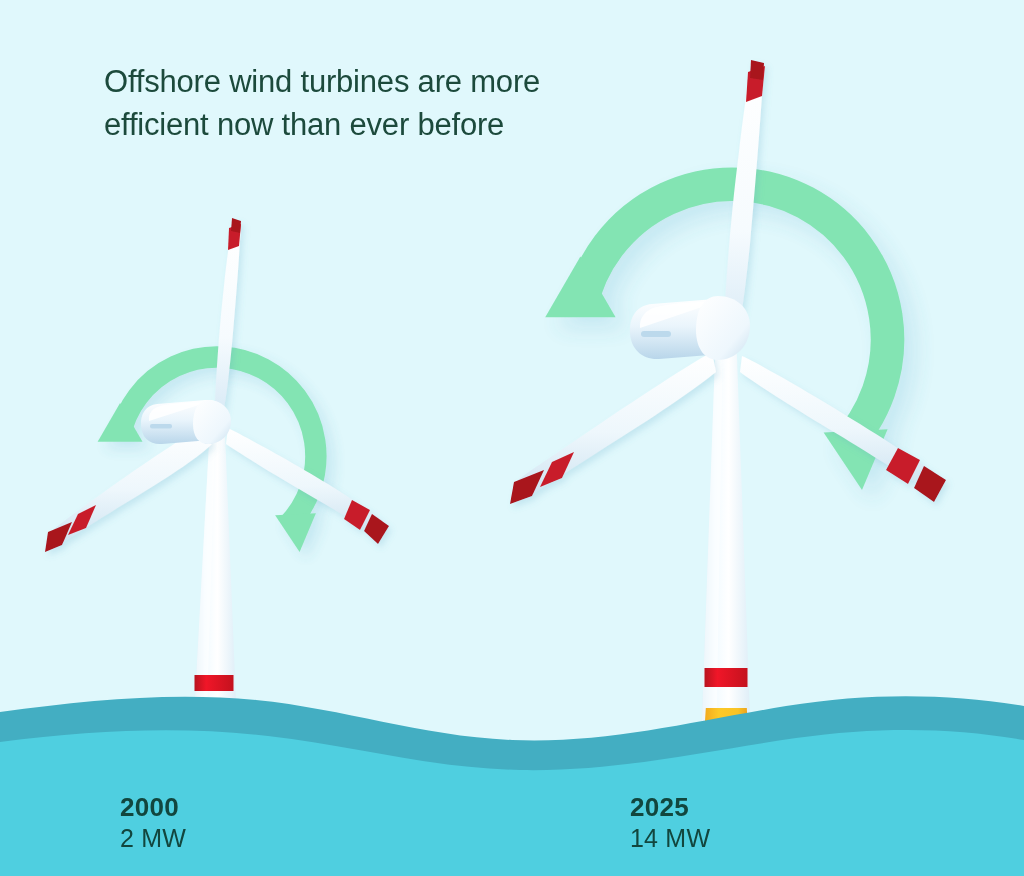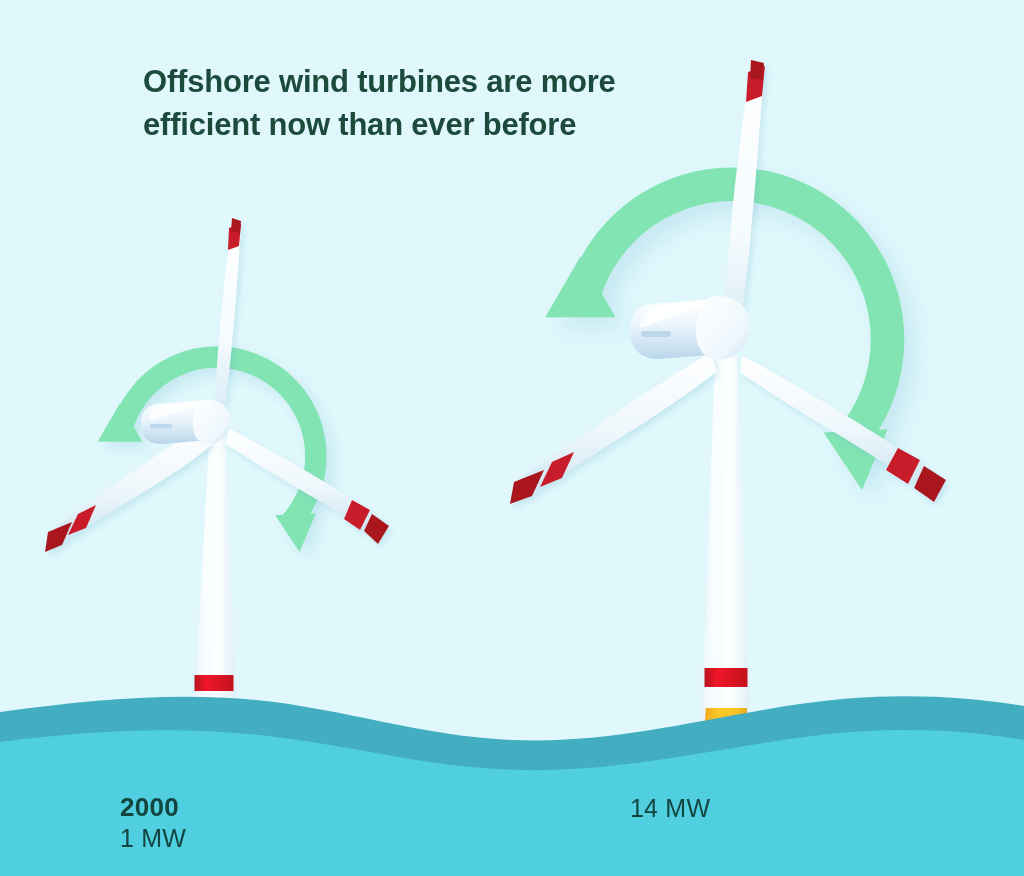--- a/index.html
+++ b/index.html
@@ -5,24 +5,23 @@
   html,body{margin:0;padding:0;}
   body{
     width:1024px;height:876px;overflow:hidden;position:relative;
     background:#e0f8fc;
     font-family:"Liberation Sans", sans-serif;
   }
   #scene{position:absolute;inset:0;width:1024px;height:876px;}
 
   .title{
     position:absolute;left:104px;top:60px;width:620px;
-    font-size:31px;font-weight:700;line-height:1.40;
+    font-size:31px;font-weight:400;line-height:1.40;
     color:#1c4a3c;letter-spacing:-0.2px;
     white-space:pre-line;
-    margin-left:39px;
   }
 
   .caption{position:absolute;text-align:left;color:#12463e;}
   .caption .yr{font-size:26px;font-weight:700;line-height:1.15;letter-spacing:.3px;}
   .caption .mw{font-size:25px;font-weight:400;line-height:1.25;letter-spacing:.2px;}
   #cap-2000{left:120px;top:793px;width:210px;}
   #cap-2025{left:630px;top:793px;width:210px;}
 </style>
 </head>
 <body>
@@ -188,18 +187,19 @@
              C 882,726 954,728 1024,740
              L 1024,876 L 0,876 Z" fill="#4fcfe0"></path>
   </g>
 </svg>
 
 <div class="title">Offshore wind turbines are more
 efficient now than ever before</div>
 
 <div class="caption" id="cap-2000">
   <div class="yr">2000</div>
-  <div class="mw">1 MW</div>
+  <div class="mw">2 MW</div>
 </div>
 
 <div class="caption" id="cap-2025">
+  <div class="yr">2025</div>
   <div class="mw">14 MW</div>
 </div>
 
 </body></html>

